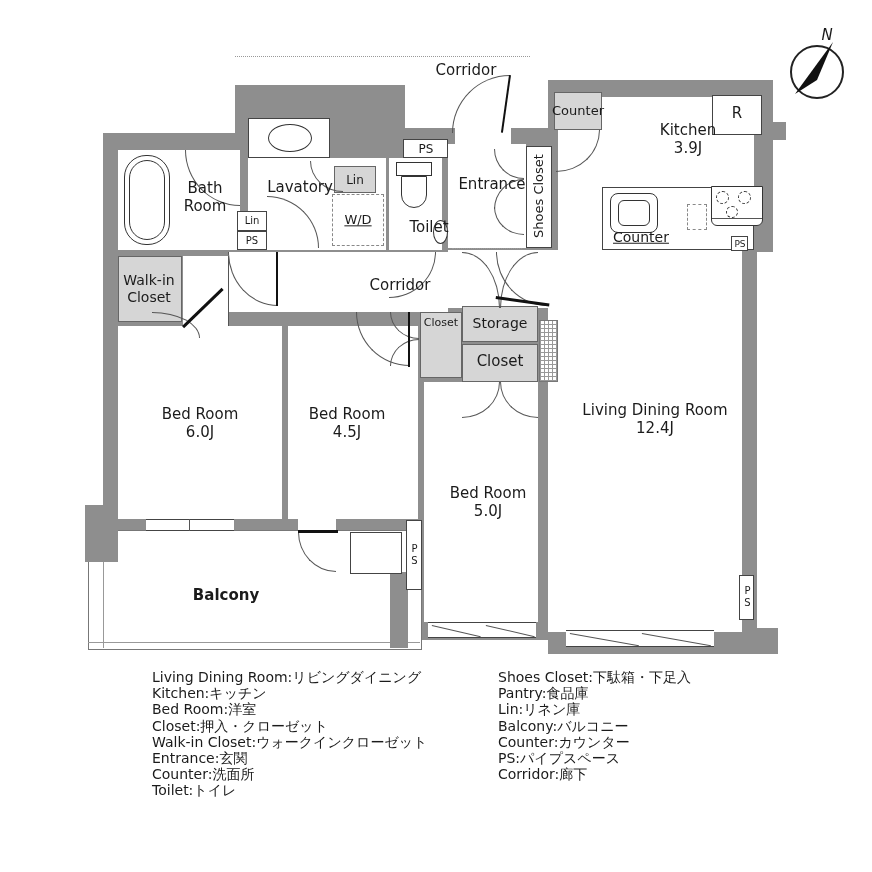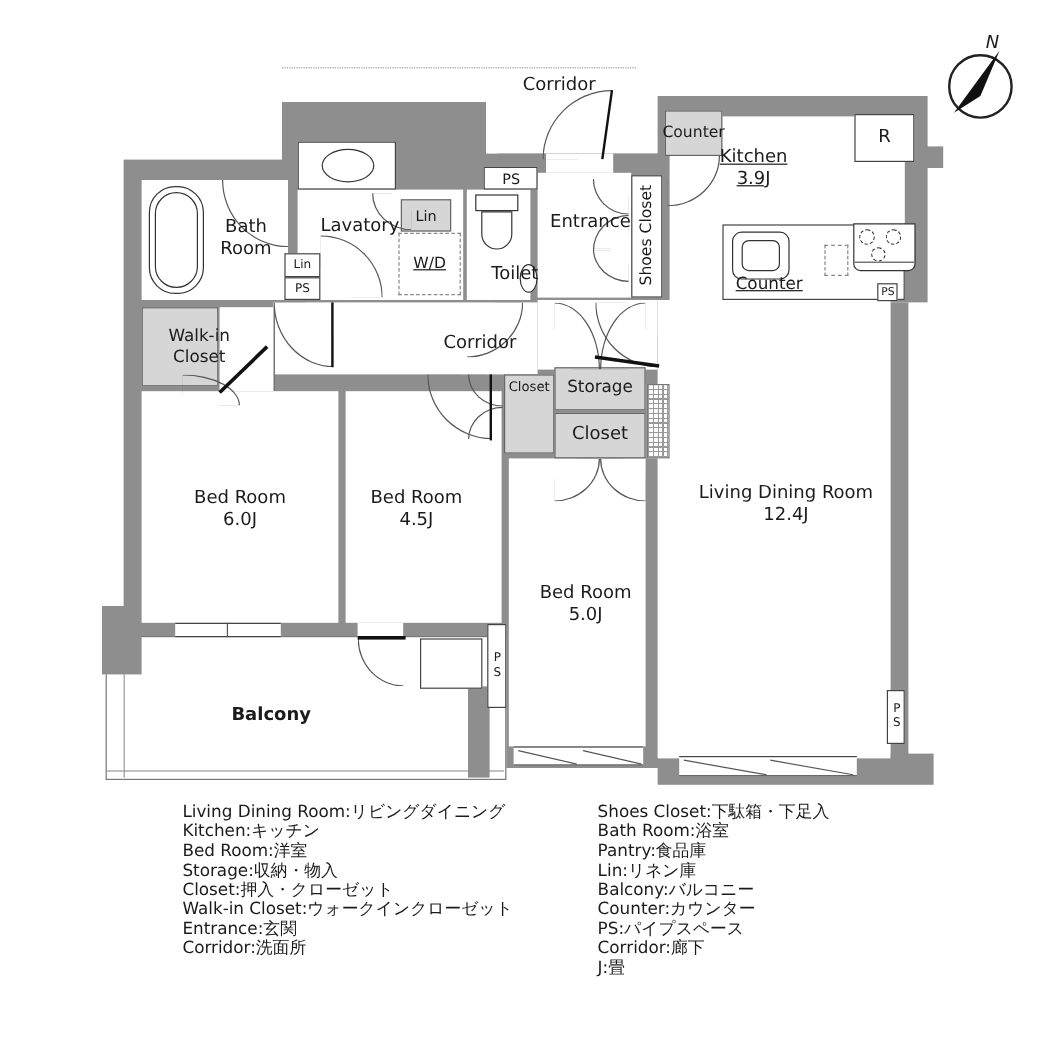--- a/index.html
+++ b/index.html
@@ -162,29 +162,29 @@
   <div class="lbl f15" style="left:300px;top:188px;">Lavatory</div>
   <div class="lbl f12" style="left:355px;top:180px;">Lin</div>
   <div class="lbl f13" style="left:358px;top:220px;text-decoration:underline;">W/D</div>
   <div class="lbl f10" style="left:252px;top:221px;">Lin</div>
   <div class="lbl f10" style="left:252px;top:241px;">PS</div>
   <div class="lbl f12" style="left:426px;top:149px;">PS</div>
   <div class="lbl f15" style="left:429px;top:228px;">Toilet</div>
   <div class="lbl f15" style="left:492px;top:185px;">Entrance</div>
   <div class="lbl f13 rot" style="left:539px;top:196px;">Shoes Closet</div>
   <div class="lbl f13" style="left:578px;top:111px;">Counter</div>
-  <div class="lbl f15" style="left:628px;top:140px;text-decoration:underline;">
+  <div class="lbl f15" style="left:688px;top:140px;">
     <div>Kitchen</div>
     <div>3.9J</div>
   </div>
   <div class="lbl f15" style="left:737px;top:114px;">R</div>
   <div class="lbl f14" style="left:641px;top:237px;text-decoration:underline;">Counter</div>
   <div class="lbl f9" style="left:740px;top:244px;">PS</div>
   <div class="lbl f15" style="left:400px;top:286px;">Corridor</div>
-  <div class="lbl f14 wrap" style="left:166px;top:289px;width:70px;">Walk-in Closet</div>
+  <div class="lbl f14 wrap" style="left:149px;top:289px;width:70px;">Walk-in Closet</div>
   <div class="lbl f15" style="left:200px;top:424px;">
     <div>Bed Room</div>
     <div>6.0J</div>
   </div>
   <div class="lbl f15" style="left:347px;top:424px;">
     <div>Bed Room</div>
     <div>4.5J</div>
   </div>
   <div class="lbl f11" style="left:441px;top:323px;">Closet</div>
   <div class="lbl f14" style="left:500px;top:323px;">Storage</div>
@@ -198,31 +198,29 @@
     <div>12.4J</div>
   </div>
   <div class="lbl f15" style="left:226px;top:596px;font-weight:bold;">Balcony</div>
   <div class="lbl f10 vps" style="left:414px;top:555px;">PS</div>
   <div class="lbl f10 vps" style="left:747px;top:597px;">PS</div>
 
   <div class="legend-col" style="left:152px;top:669px;">
     <div>Living Dining Room:リビングダイニング</div>
     <div>Kitchen:キッチン</div>
     <div>Bed Room:洋室</div>
-    <div>Storage:収納・物入</div>
     <div>Closet:押入・クローゼット</div>
     <div>Walk-in Closet:ウォークインクローゼット</div>
     <div>Entrance:玄関</div>
-    <div>Corridor:洗面所</div>
+    <div>Counter:洗面所</div>
+    <div>Toilet:トイレ</div>
   </div>
   <div class="legend-col" style="left:498px;top:669px;">
     <div>Shoes Closet:下駄箱・下足入</div>
-    <div>Bath Room:浴室</div>
     <div>Pantry:食品庫</div>
     <div>Lin:リネン庫</div>
     <div>Balcony:バルコニー</div>
     <div>Counter:カウンター</div>
     <div>PS:パイプスペース</div>
     <div>Corridor:廊下</div>
-    <div>J:畳</div>
   </div>
 
 </div>
 
 </body></html>

